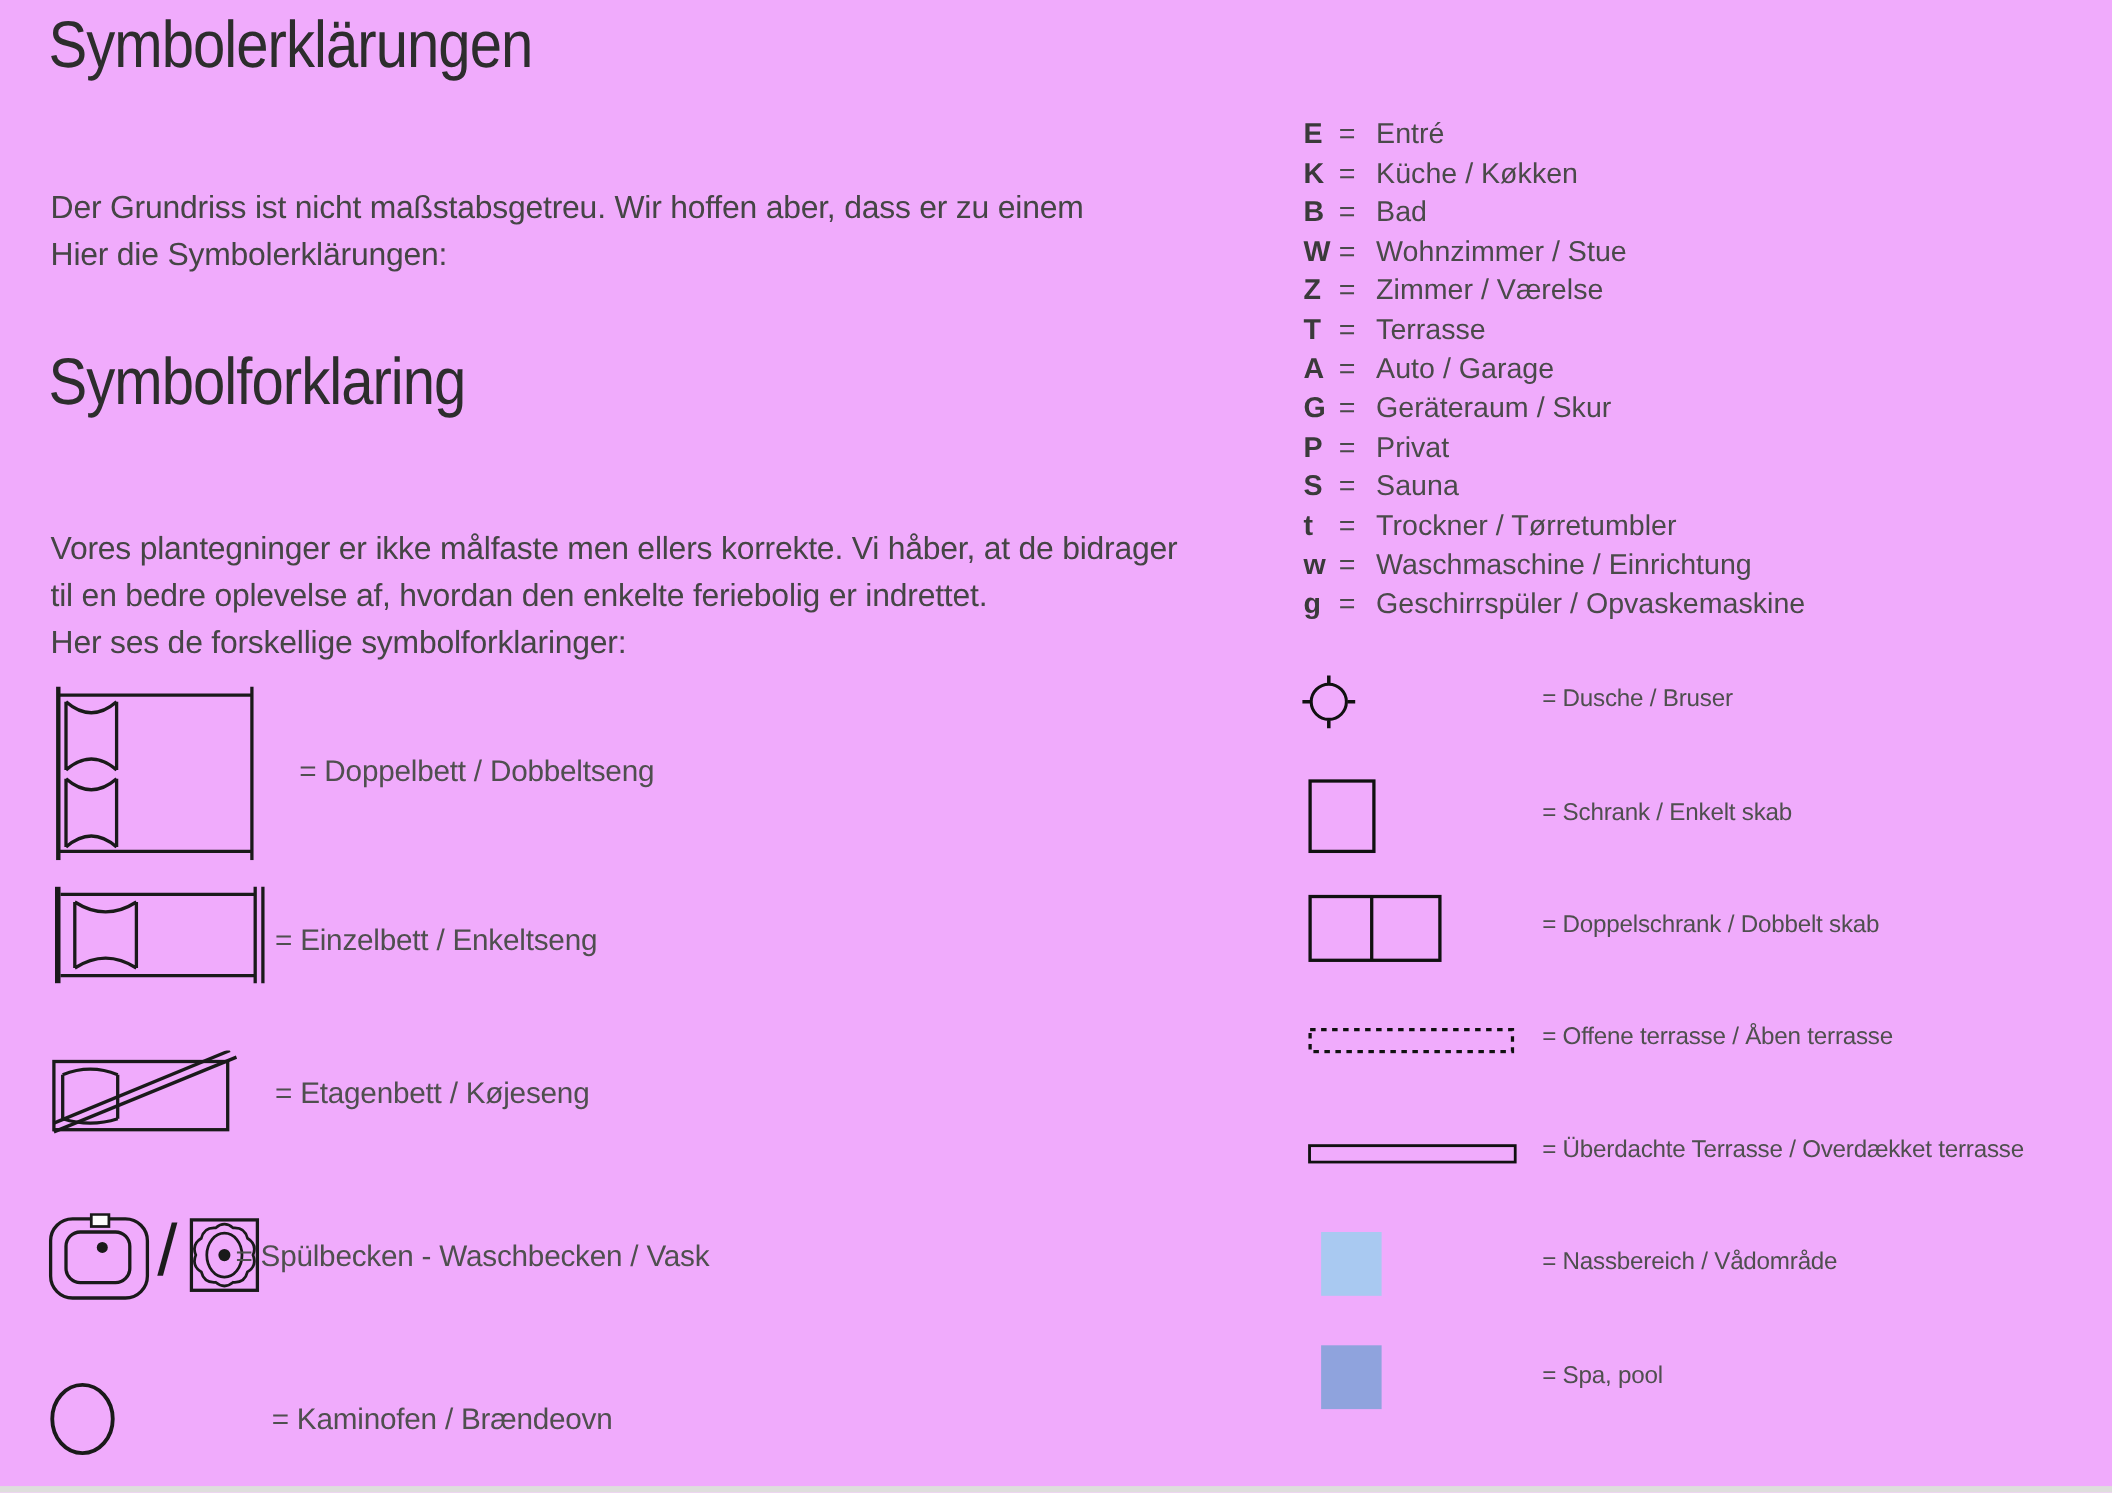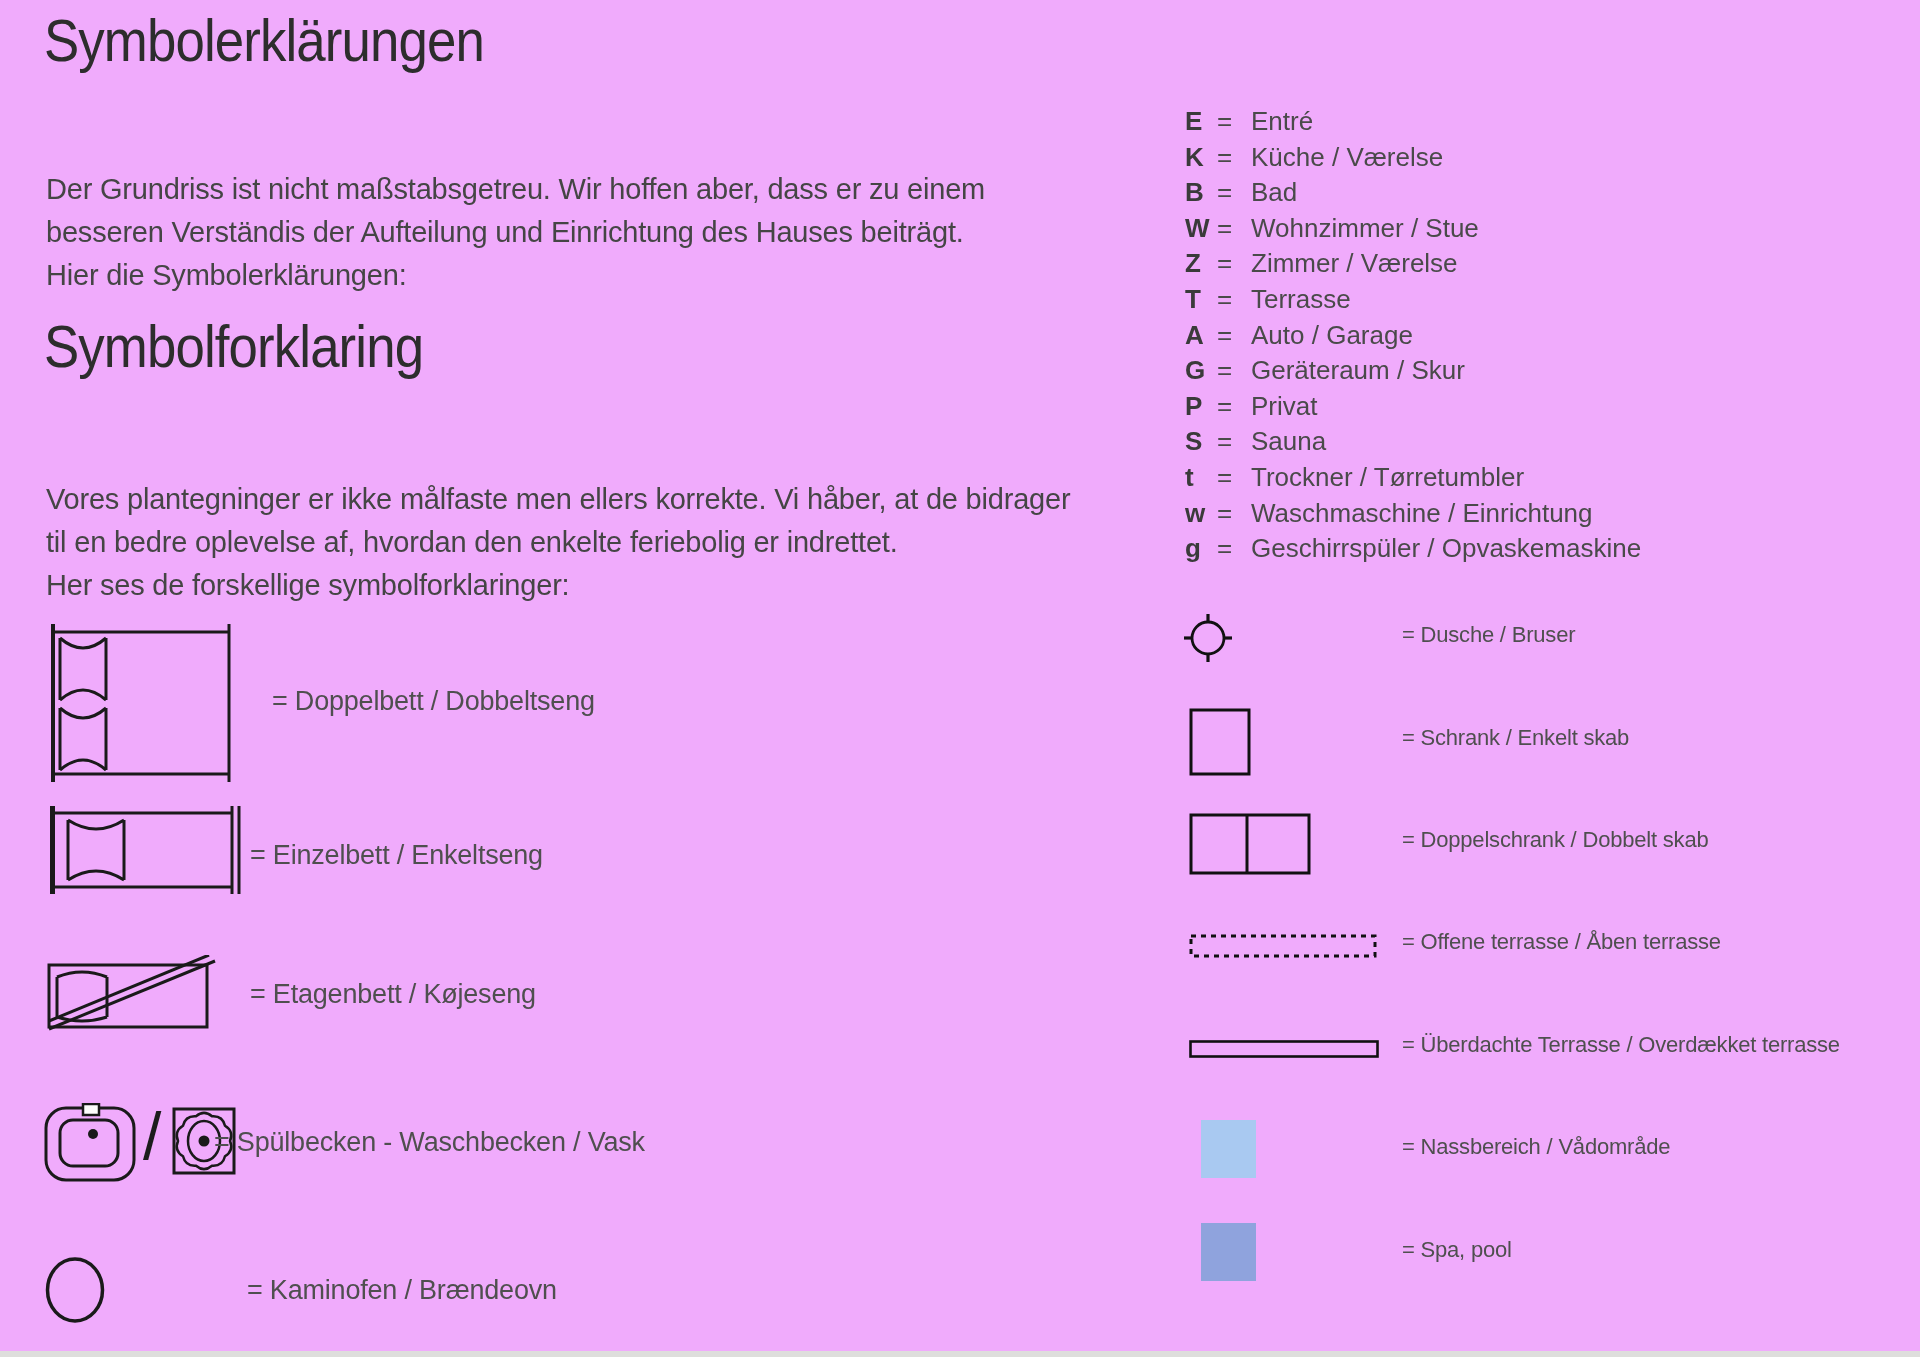--- a/index.html
+++ b/index.html
@@ -21,42 +21,41 @@
 </style>
 </head>
 <body>
 
 <div id="page">
 
   <h1 class="abs title" style="left:44px;top:6px;">Symbolerklärungen</h1>
 
   <div class="abs para" style="left:46px;top:120px;">
     <div>Der Grundriss ist nicht maßstabsgetreu. Wir hoffen aber, dass er zu einem</div>
-    <div>besseren Verständis der Aufteilung und Einrichtung des Hauses beiträgt.</div>
     <div>Hier die Symbolerklärungen:</div>
   </div>
 
   <h1 class="abs title" style="left:44px;top:312px;">Symbolforklaring</h1>
 
   <div class="abs para" style="left:46px;top:430px;">
     <div>Vores plantegninger er ikke målfaste men ellers korrekte. Vi håber, at de bidrager</div>
     <div>til en bedre oplevelse af, hvordan den enkelte feriebolig er indrettet.</div>
     <div>Her ses de forskellige symbolforklaringer:</div>
   </div>
 
   <div class="abs letters" style="left:1185px;top:104px;">
     <div class="lrow">
         <span class="ll">E</span>
         <span>=</span>
         <span>Entré</span>
       </div>
     <div class="lrow">
         <span class="ll">K</span>
         <span>=</span>
-        <span>Küche / Værelse</span>
+        <span>Küche / Køkken</span>
       </div>
     <div class="lrow">
         <span class="ll">B</span>
         <span>=</span>
         <span>Bad</span>
       </div>
     <div class="lrow">
         <span class="ll">W</span>
         <span>=</span>
         <span>Wohnzimmer / Stue</span>

